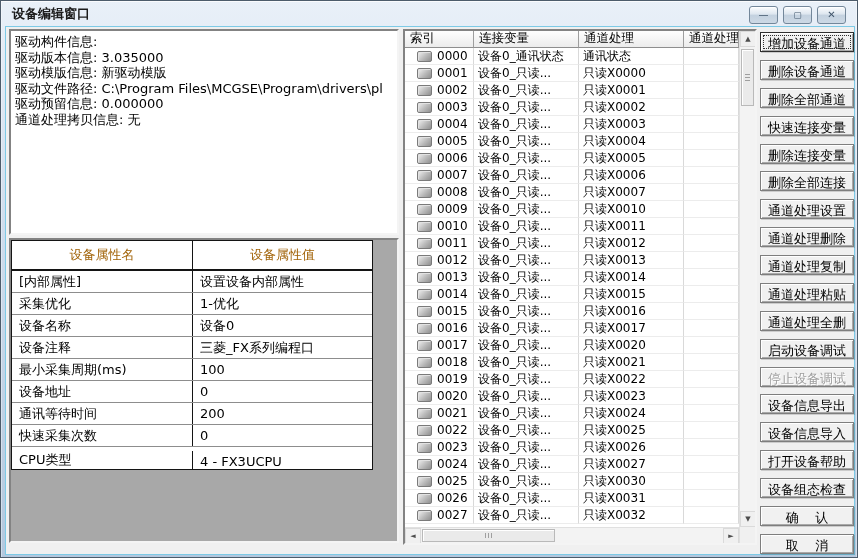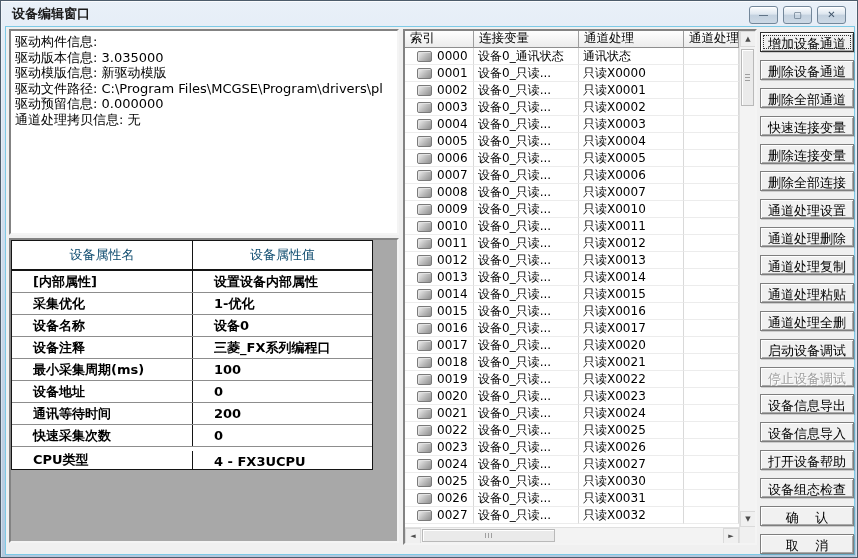--- a/index.html
+++ b/index.html
@@ -34,27 +34,27 @@
 
   .info-panel {
     position:absolute; left:3px; top:2px; width:390px; height:206px;
     background:#fff; overflow:hidden; padding:3px 4px;
   }
   .info-line { font-size:13px; line-height:15.5px; color:#000; white-space:pre; }
 
   .prop-panel { position:absolute; left:3px; top:211px; width:390px; height:305px; background:#a8a8a8; overflow:hidden; }
   .ptable { position:absolute; left:0; top:0; width:362px; background:#fff; border:1px solid #141414; }
   .phead { display:flex; height:30px; border-bottom:2px solid #141414; }
-  .phead .pcell { display:flex; align-items:center; justify-content:center; font-size:13px; color:#0c4a6e; }
+  .phead .pcell { display:flex; align-items:center; justify-content:center; font-size:13px; color:#a16207; }
   .pcell.pname { width:181px; border-right:1px solid #141414; }
   .pcell.pval  { flex:1; }
   .prow { display:flex; height:22px; border-bottom:1px solid #8d8d8d; }
   .prow:last-child { border-bottom:none;align-items:flex-end; }
-  .prow .pcell { justify-content:flex-start; padding-left:21px; font-size:13px; align-items:center; display:flex;
-                 white-space:nowrap; overflow:hidden;font-weight:bold; }
+  .prow .pcell { justify-content:flex-start; padding-left:7px; font-size:13px; align-items:center; display:flex;
+                 white-space:nowrap; overflow:hidden; }
 
   .channel-panel { position:absolute; left:397px; top:2px; width:354px; height:516px; background:#fff; }
   .channel-inner { display:flex; width:100%; height:100%; overflow:hidden; }
   .table-col { width:334px; display:flex; flex-direction:column; }
   .chead { display:flex; height:17px; flex:0 0 17px;align-items:flex-end; }
   .chcell {
     background:linear-gradient(#ffffff,#ececec);
     border-right:1px solid #9e9e9e; border-bottom:1px solid #8e8e8e;
     font-size:12.5px; color:#000; padding-left:5px; display:flex; align-items:center;
     white-space:nowrap; overflow:hidden;

